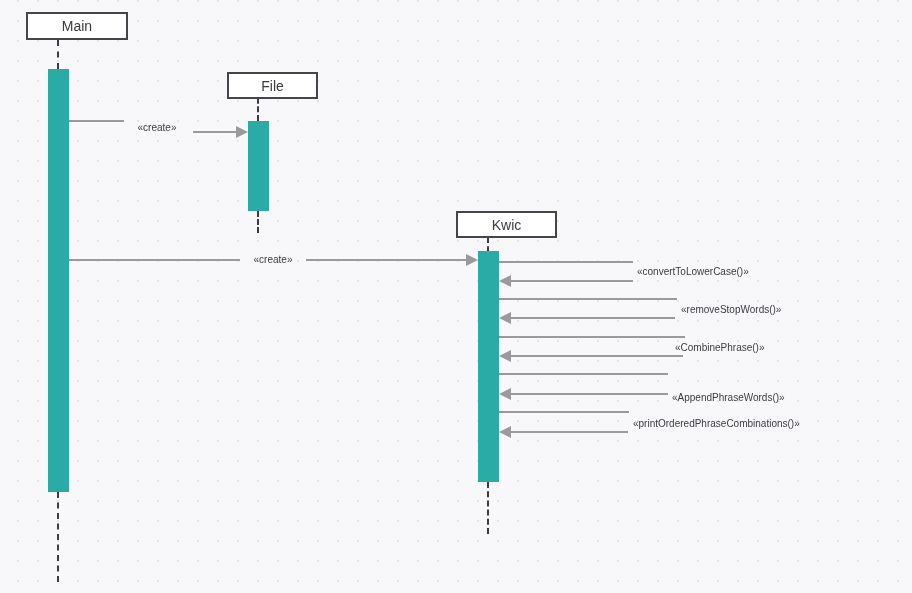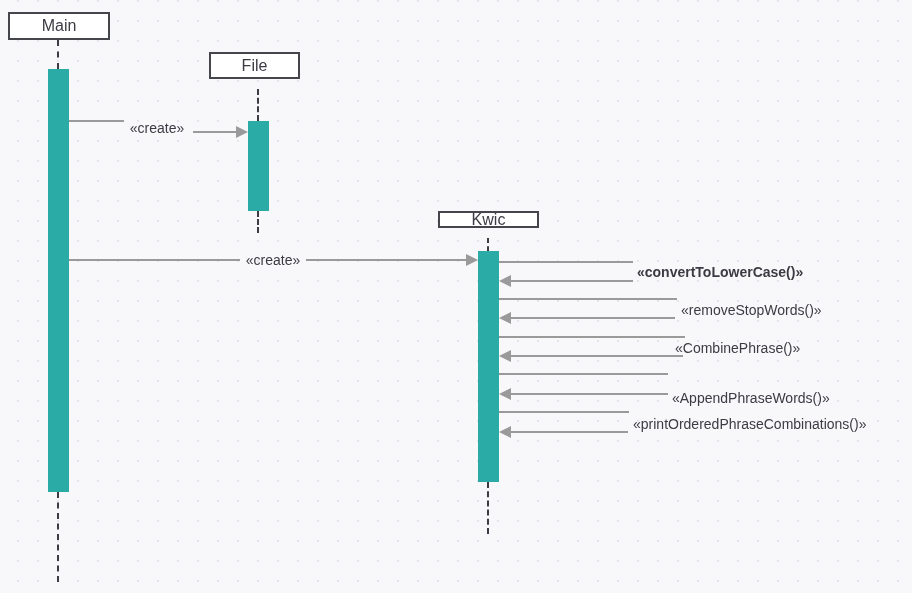--- a/index.html
+++ b/index.html
@@ -11,22 +11,23 @@
     background-size:20px 20px;
     background-position:8px 11px;
     font-family:"Liberation Sans","DejaVu Sans",sans-serif;
     overflow:hidden;
   }
   .actor-box{
     position:absolute;
     background:#ffffff;
     border:2px solid #45454c;
     display:flex;align-items:center;justify-content:center;
-    font-size:16px;color:#3b3b43;
+    font-size:14px;color:#3b3b43;
     box-sizing:border-box;
+    margin-left:18px;
   }
   .lifeline{
     position:absolute;width:0;
     border-left:2px dashed #3b3b43;
   }
   .activation{
     position:absolute;width:21px;
     background:#2aaba5;
   }
   .mline{
@@ -39,21 +40,21 @@
     border-left:12px solid #9a9a9a;
   }
   .arrow-left{
     position:absolute;width:0;height:0;
     border-top:6px solid transparent;
     border-bottom:6px solid transparent;
     border-right:12px solid #9a9a9a;
   }
   .mlabel{
     position:absolute;
-    font-size:14px;line-height:16px;color:#3b3b43;
+    font-size:10px;line-height:16px;color:#3b3b43;
     white-space:nowrap;
   }
   .mlabel.center{text-align:center;}
 </style>
 </head>
 <body>
 
 <div class="canvas">
 
   <div class="lifeline" style="left:57px;top:40px;height:29px;"></div>
@@ -63,44 +64,44 @@
   <div class="lifeline" style="left:487px;top:238px;height:13px;"></div>
   <div class="lifeline" style="left:487px;top:482px;height:52px;"></div>
 
   <div class="activation" style="left:48px;top:69px;height:423px;"></div>
   <div class="activation" style="left:248px;top:121px;height:90px;"></div>
   <div class="activation" style="left:478px;top:251px;height:231px;"></div>
 
   <div class="actor-box" style="left:8px;top:12px;width:102px;height:28px;">
     <span>Main</span>
   </div>
-  <div class="actor-box" style="left:209px;top:52px;width:91px;height:27px;">
+  <div class="actor-box" style="left:209px;top:72px;width:91px;height:27px;">
     <span>File</span>
   </div>
-  <div class="actor-box" style="left:438px;top:211px;width:101px;height:17px;">
+  <div class="actor-box" style="left:438px;top:211px;width:101px;height:27px;">
     <span>Kwic</span>
   </div>
 
   <div>
     <div class="mline" style="left:69px;top:120px;width:55px;"></div>
     <div class="mlabel center" style="left:124px;top:120px;width:66px;">«create»</div>
     <div class="mline" style="left:193px;top:131px;width:44px;"></div>
     <div class="arrow-right" style="left:236px;top:126px;"></div>
   </div>
 
   <div>
     <div class="mline" style="left:69px;top:259px;width:171px;"></div>
     <div class="mlabel center" style="left:240px;top:252px;width:66px;">«create»</div>
     <div class="mline" style="left:306px;top:259px;width:161px;"></div>
     <div class="arrow-right" style="left:466px;top:254px;"></div>
   </div>
 
   <div>
     <div class="mline" style="left:499px;top:261px;width:134px;"></div>
-    <div class="mlabel" style="left:637px;top:264px;font-weight:bold;">«convertToLowerCase()»</div>
+    <div class="mlabel" style="left:637px;top:264px;">«convertToLowerCase()»</div>
     <div class="arrow-left" style="left:499px;top:275px;"></div>
     <div class="mline" style="left:511px;top:280px;width:122px;"></div>
   </div>
 
   <div>
     <div class="mline" style="left:499px;top:298px;width:178px;"></div>
     <div class="mlabel" style="left:681px;top:302px;">«removeStopWords()»</div>
     <div class="arrow-left" style="left:499px;top:312px;"></div>
     <div class="mline" style="left:511px;top:317px;width:164px;"></div>
   </div>

